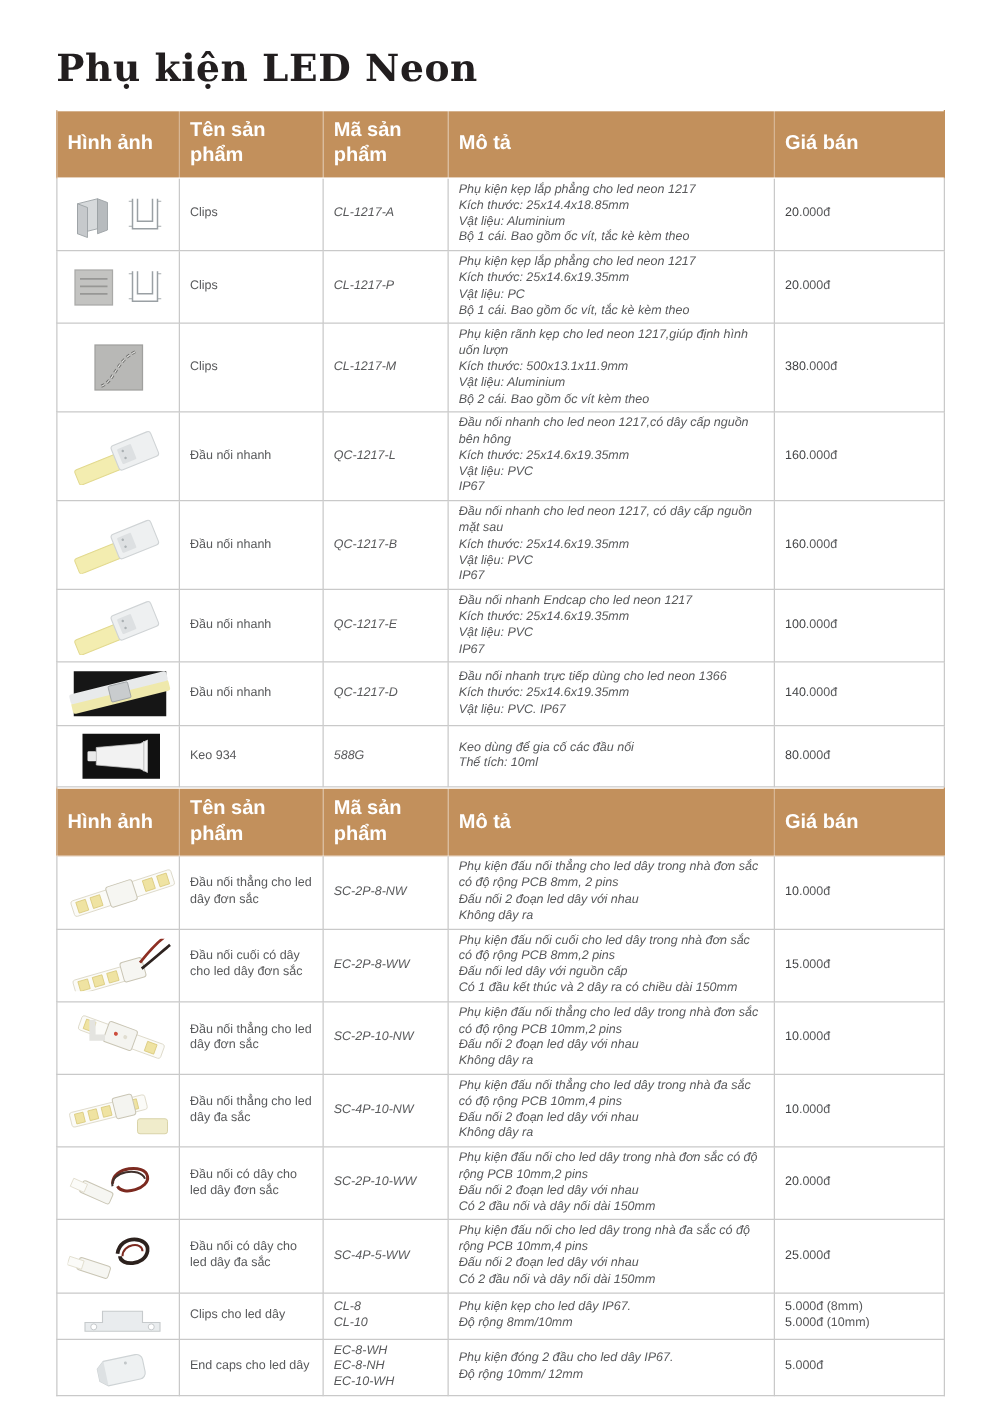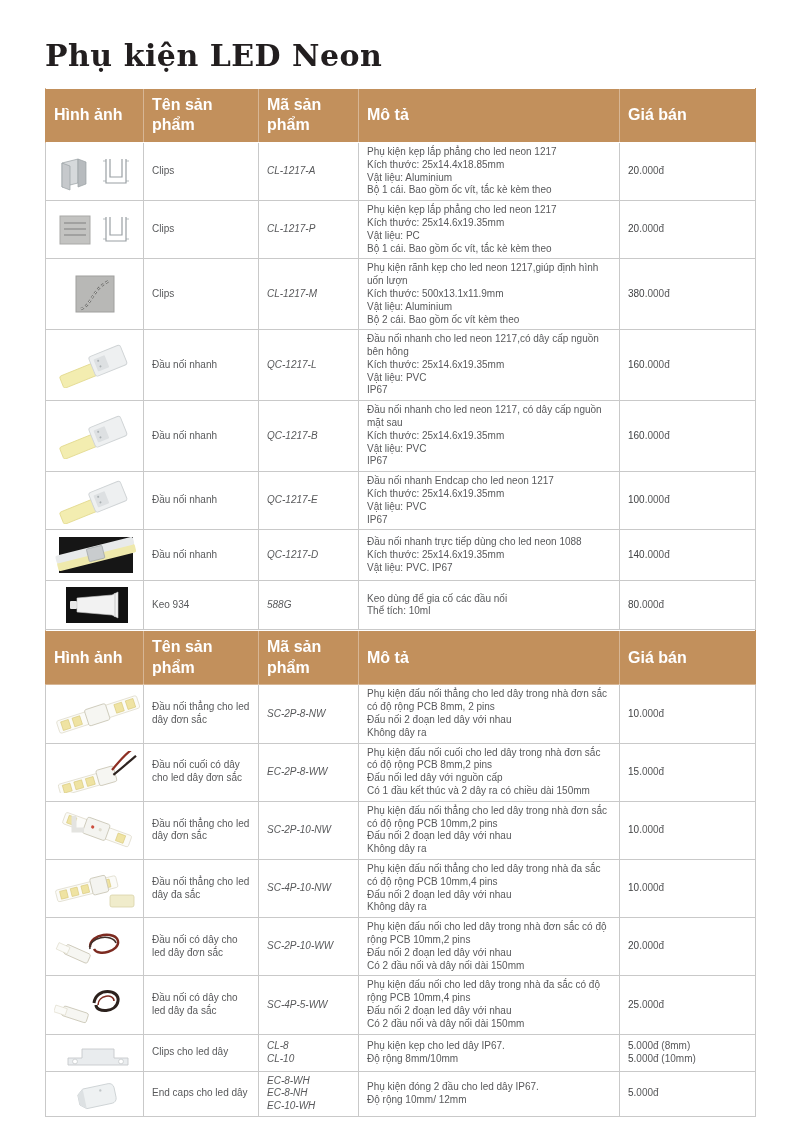--- a/index.html
+++ b/index.html
@@ -42,21 +42,21 @@
   }
   table.catalog th:first-child { border-left:1px solid #c2905c; }
   table.catalog th:last-child { border-right:1px solid #c2905c;margin-top:48px; }
   table.catalog td {
     border:1px solid #c9c9c9;
     padding:3px 8px;
     vertical-align:middle;
   }
   td.c-img { text-align:center; padding:3px 2px; }
   td.c-img svg { display:inline-block; vertical-align:middle; }
-  .desc-line { margin:0; }
+  .desc-line { margin:0;font-style:italic; }
   .price-line b { font-weight:400; color:#414244; }
   .code-line { margin:0;font-style:italic; }
 </style>
 </head>
 <body>
 
 <div class="page">
 
   <section>
     <h1 class="section-title">Phụ kiện LED Neon</h1>
@@ -232,21 +232,21 @@
                   <rect x="2" y="20" width="80" height="9" rx="2" fill="#efe9ac"></rect>
                   <rect x="2" y="13" width="80" height="8" rx="2" fill="#e8eaeb"></rect>
                   <rect x="34" y="14" width="16" height="13" rx="1" fill="#c9ccce" stroke="#9fa4a7" stroke-width="0.7"></rect>
                 </g>
               </svg></td>
             <td>Đầu nối nhanh</td>
             <td>
               <div class="code-line">QC-1217-D</div>
             </td>
             <td>
-              <div class="desc-line">Đầu nối nhanh trực tiếp dùng cho led neon 1088</div>
+              <div class="desc-line">Đầu nối nhanh trực tiếp dùng cho led neon 1366</div>
               <div class="desc-line">Kích thước: 25x14.6x19.35mm</div>
               <div class="desc-line">Vật liệu: PVC. IP67</div>
             </td>
             <td>
               <div class="price-line"><b>140</b><span>.000đ</span></div>
             </td>
           </tr>
           <tr>
             <td class="c-img"><svg width="84" height="42" viewBox="0 0 84 42">
                 <rect x="12" y="3" width="62" height="36" fill="#111111"></rect>

